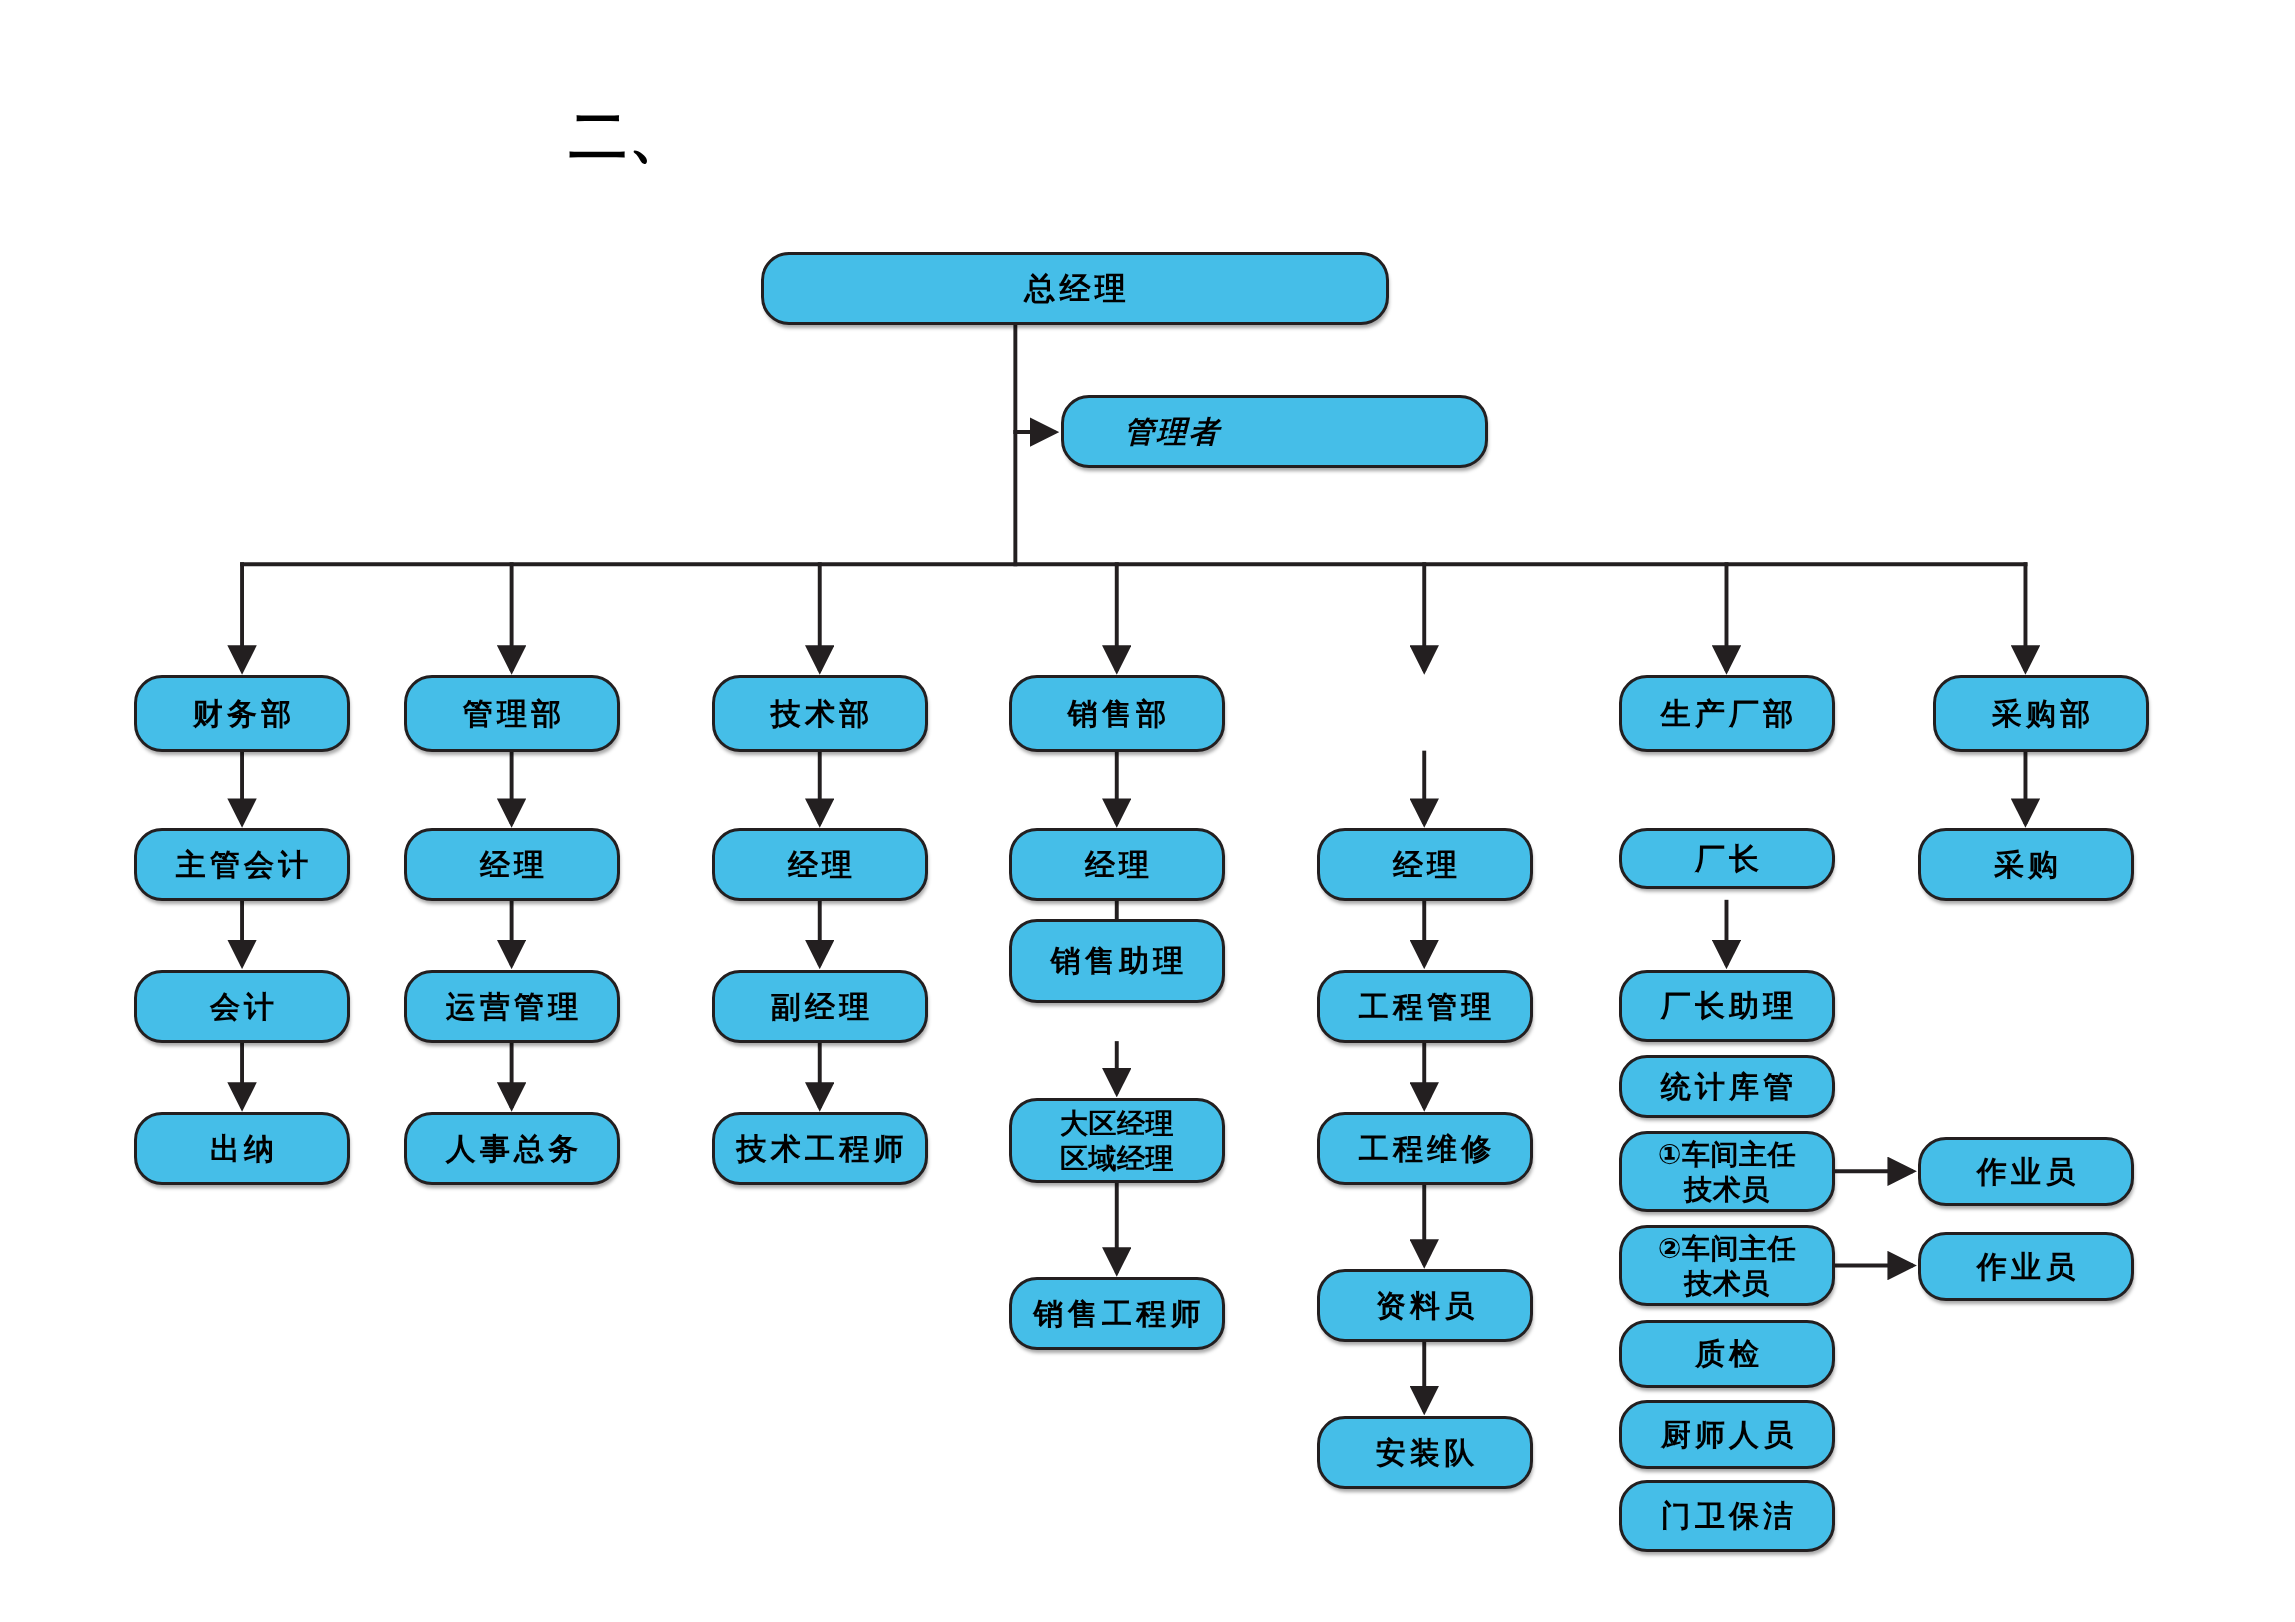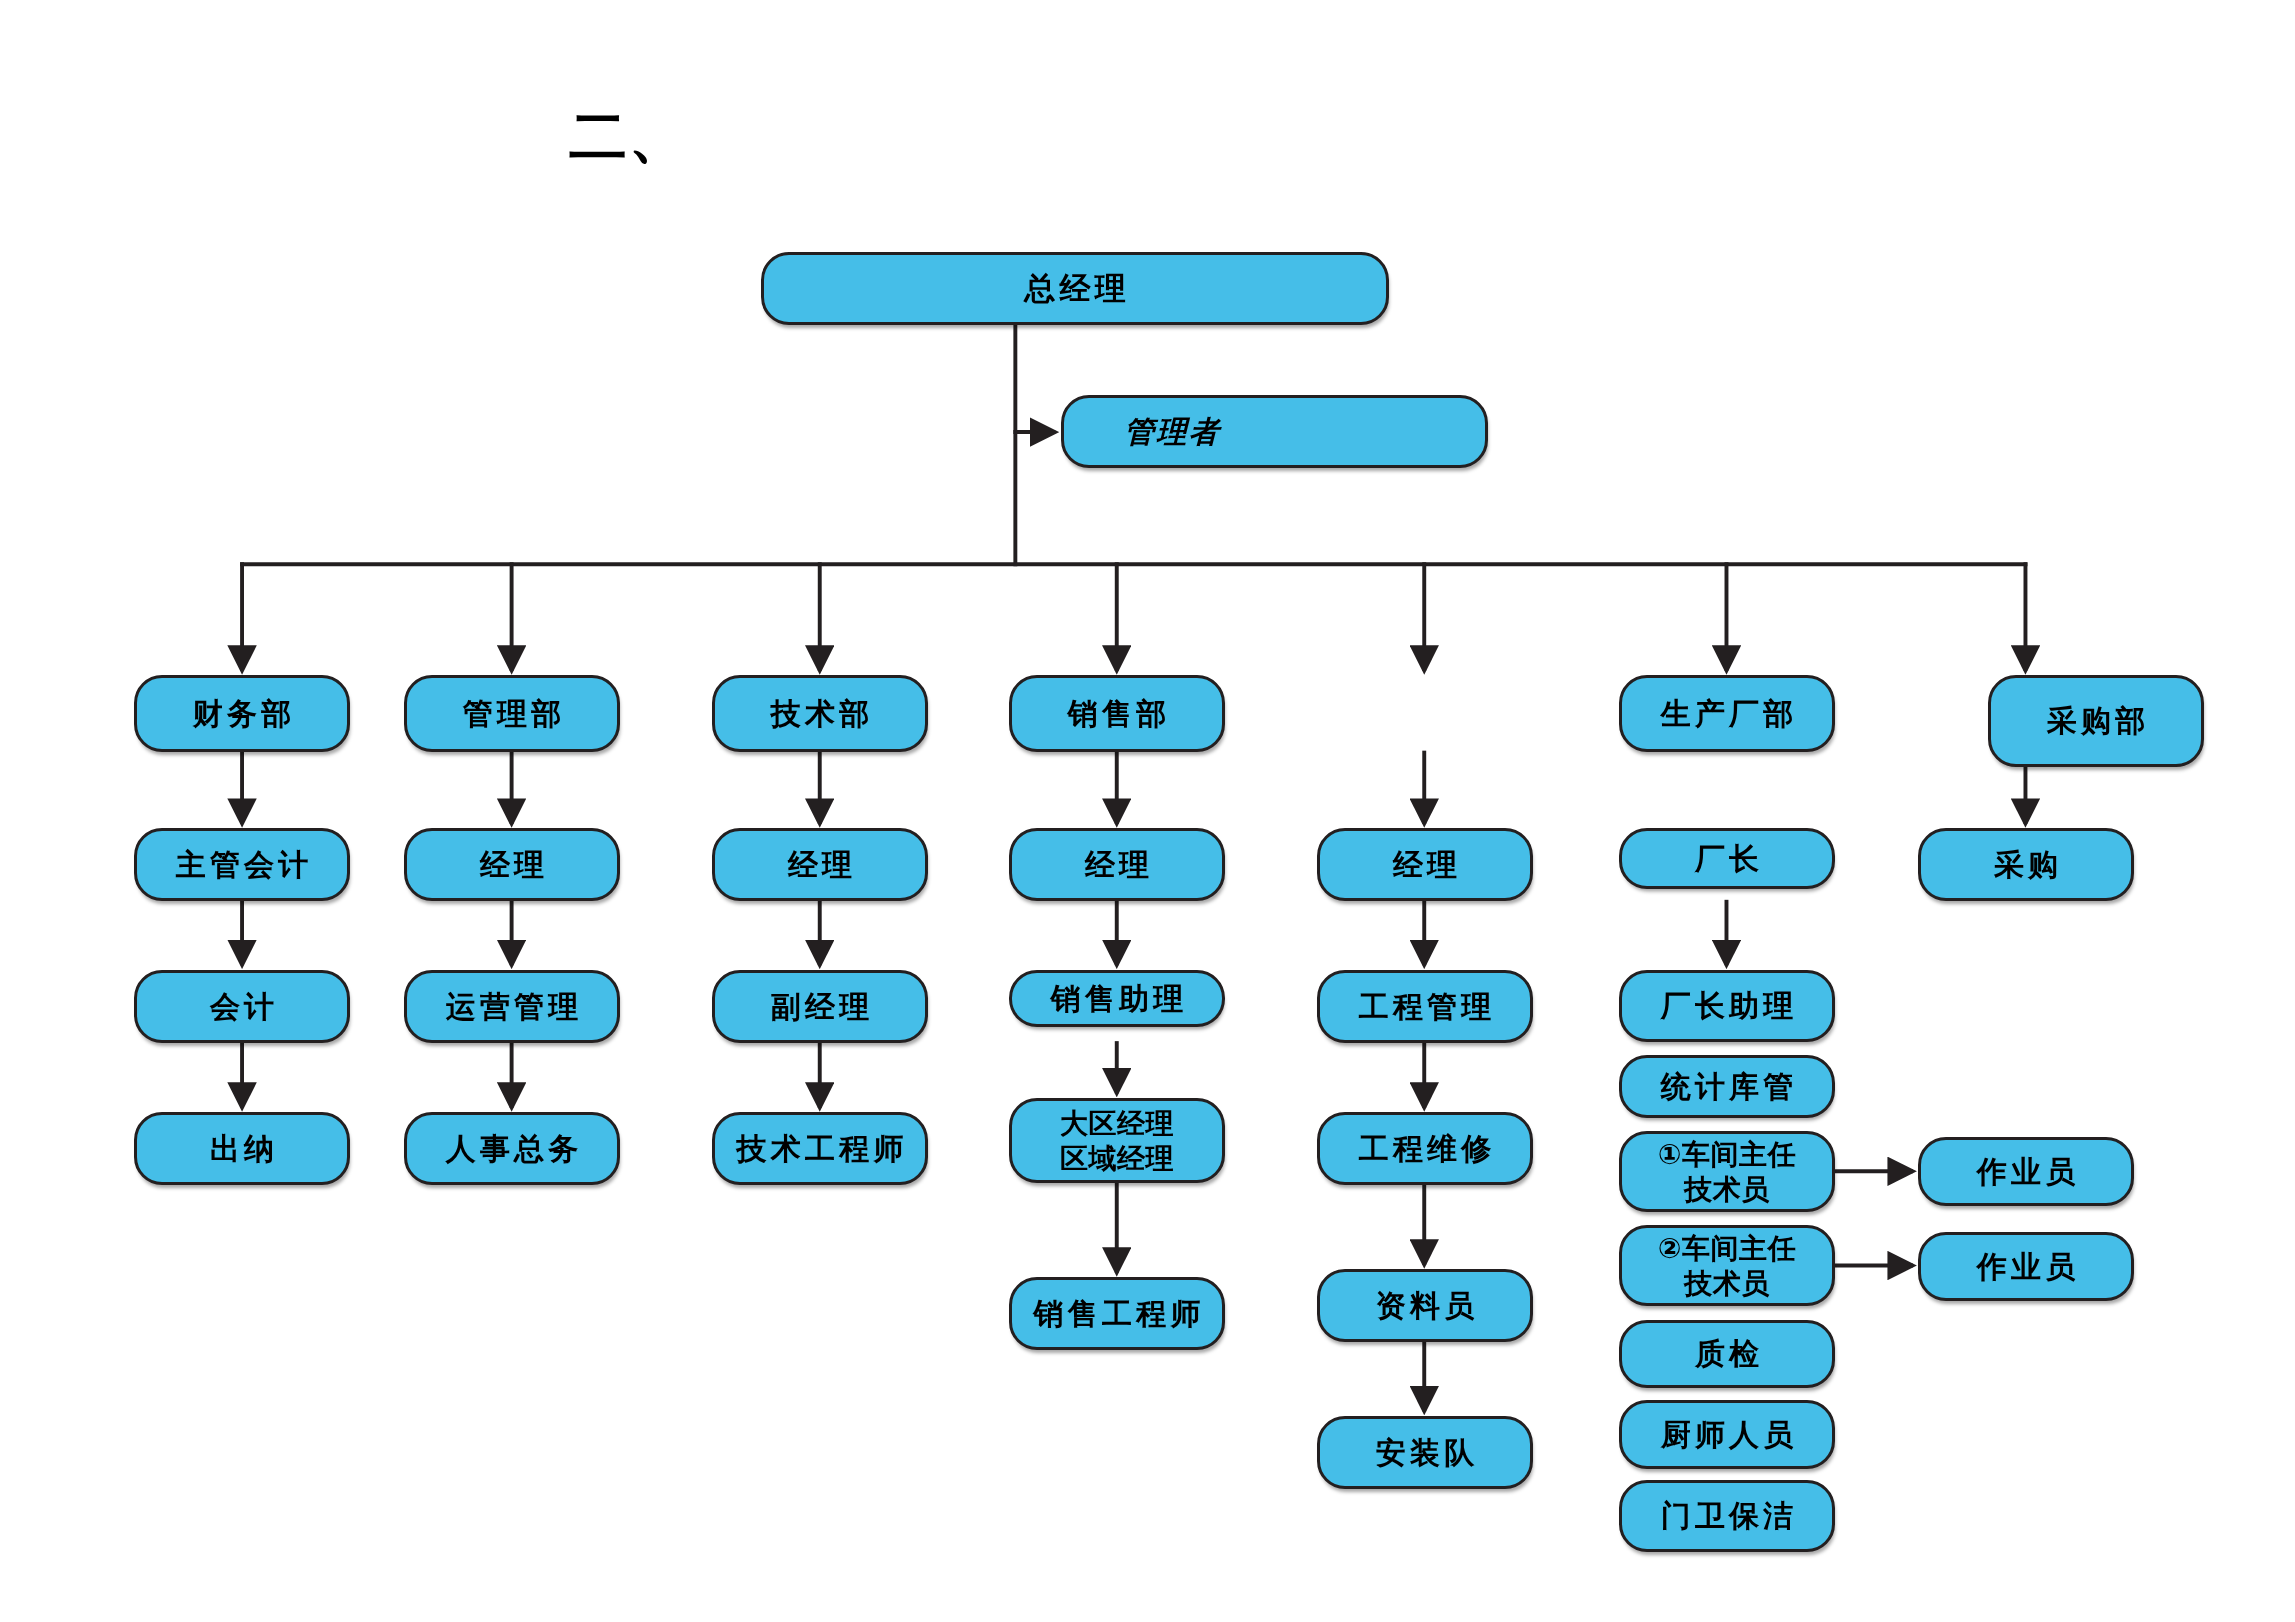--- a/index.html
+++ b/index.html
@@ -117,21 +117,21 @@
   <div class="node" style="left:404px;top:970px;height:73px">运营管理</div>
   <div class="node" style="left:404px;top:1112px;height:73px">人事总务</div>
 
   <div class="node" style="left:712px;top:675px;height:77px">技术部</div>
   <div class="node" style="left:712px;top:828px;height:73px">经理</div>
   <div class="node" style="left:712px;top:970px;height:73px">副经理</div>
   <div class="node" style="left:712px;top:1112px;height:73px">技术工程师</div>
 
   <div class="node" style="left:1009px;top:675px;height:77px">销售部</div>
   <div class="node" style="left:1009px;top:828px;height:73px">经理</div>
-  <div class="node" style="left:1009px;top:970px;height:57px">销售助理</div>
+  <div class="node" style="left:1009px;top:919px;height:84px">销售助理</div>
   <div class="node two-line" style="left:1009px;top:1098px;height:85px">大区经理
 区域经理</div>
   <div class="node" style="left:1009px;top:1277px;height:73px">销售工程师</div>
 
   <div class="node" style="left:1317px;top:828px;height:73px">经理</div>
   <div class="node" style="left:1317px;top:970px;height:73px">工程管理</div>
   <div class="node" style="left:1317px;top:1112px;height:73px">工程维修</div>
   <div class="node" style="left:1317px;top:1269px;height:73px">资料员</div>
   <div class="node" style="left:1317px;top:1416px;height:73px">安装队</div>
 
@@ -140,20 +140,20 @@
   <div class="node" style="left:1619px;top:970px;height:72px">厂长助理</div>
   <div class="node" style="left:1619px;top:1055px;height:63px">统计库管</div>
   <div class="node two-line" style="left:1619px;top:1131px;height:81px">①车间主任
 技术员</div>
   <div class="node two-line" style="left:1619px;top:1225px;height:81px">②车间主任
 技术员</div>
   <div class="node" style="left:1619px;top:1320px;height:68px">质检</div>
   <div class="node" style="left:1619px;top:1400px;height:69px">厨师人员</div>
   <div class="node" style="left:1619px;top:1480px;height:72px">门卫保洁</div>
 
-  <div class="node" style="left:1988px;top:675px;height:92px">采购部</div>
+  <div class="node" style="left:1933px;top:675px;height:77px">采购部</div>
   <div class="node" style="left:1918px;top:828px;height:73px">采购</div>
 
   <div class="node" style="left:1918px;top:1137px;height:69px">作业员</div>
   <div class="node" style="left:1918px;top:1232px;height:69px">作业员</div>
 
 </div>
 
 
 </body></html>

